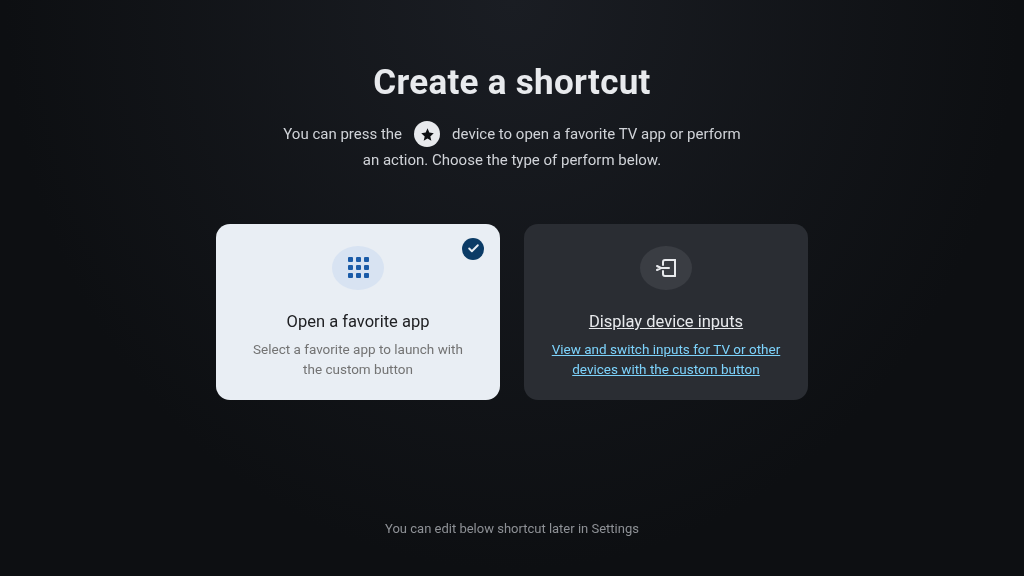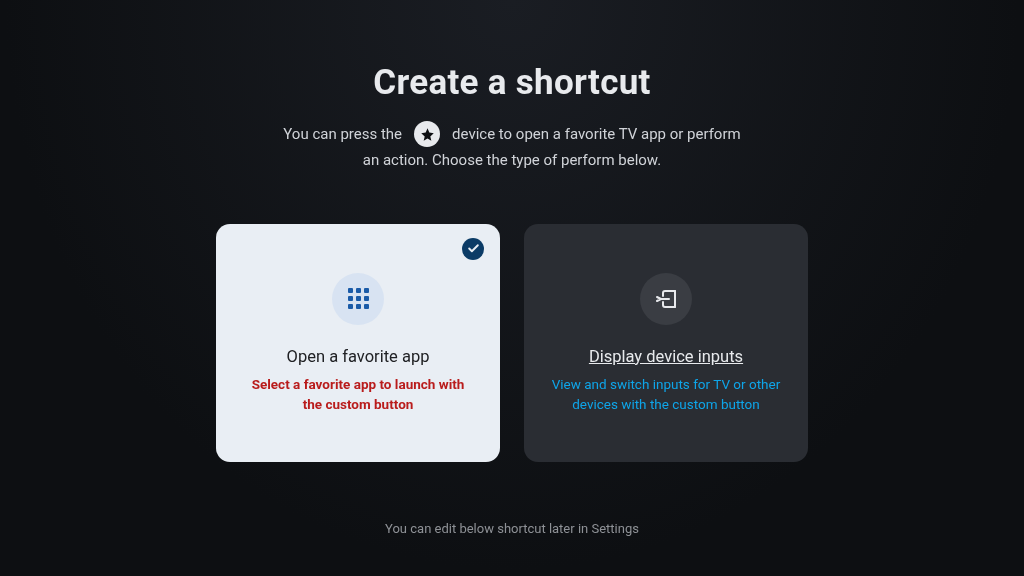--- a/index.html
+++ b/index.html
@@ -57,21 +57,21 @@
       width: 15px;
       height: 15px;
     }
     .cards {
       display: flex;
       gap: 24px;
       margin-top: 50px;
     }
     .card {
       width: 284px;
-      height: 238px;
+      height: 176px;
       border-radius: 14px;
       display: flex;
       flex-direction: column;
       align-items: center;
       justify-content: center;
       padding: 16px 18px 20px;
       position: relative;
       cursor: pointer;
     }
     .card-selected {
@@ -126,25 +126,25 @@
       color: #e8eaed;
       text-decoration: underline;
     }
     .card-desc {
       font-size: 13.5px;
       line-height: 1.5;
       text-align: center;
       padding: 0 8px;
     }
     .card-selected .card-desc {
-      color: #b91c1c;
-      font-weight: bold;
+      color: #737373;
     }
     .card-unselected .card-desc {
-      color: #0ea5e9;
+      color: #7dd3fc;
+      text-decoration: underline;
     }
     .footer {
       position: absolute;
       bottom: 40px;
       width: 100%;
       text-align: center;
       font-size: 13px;
       color: #8e9196;
     }
     .grid-dots {

